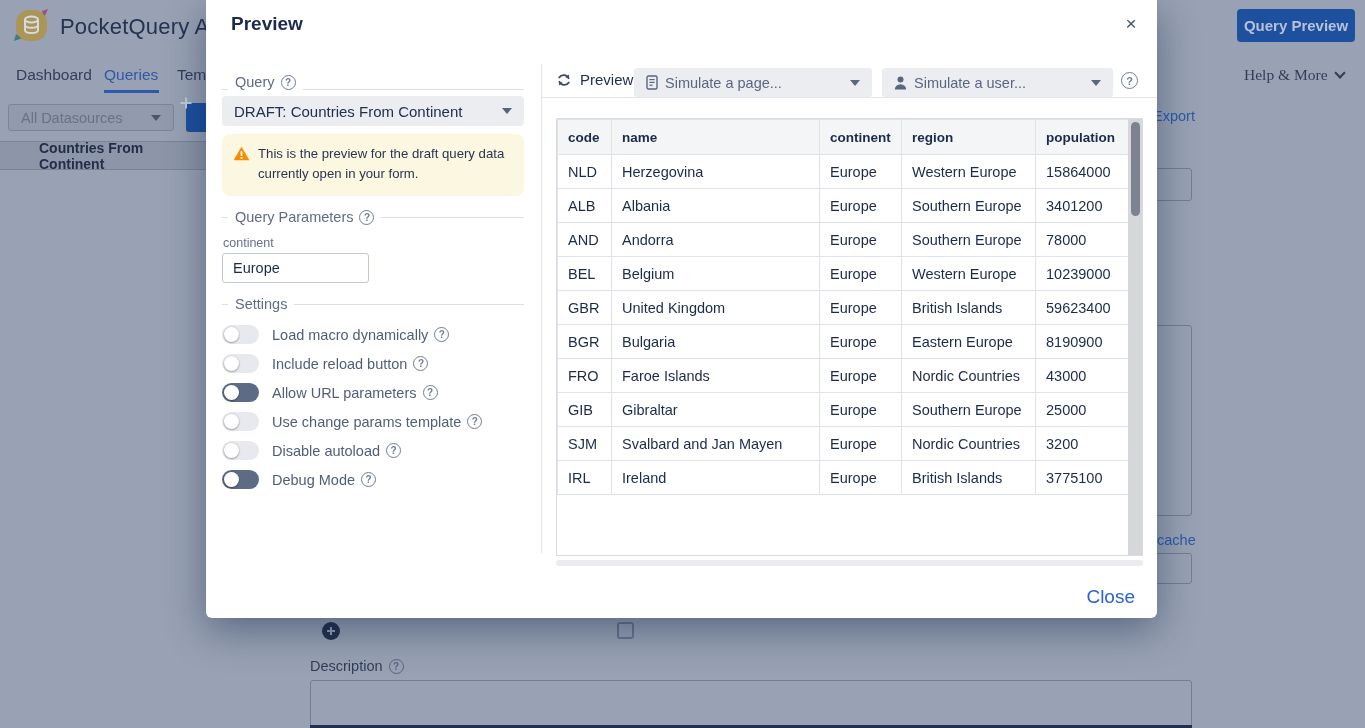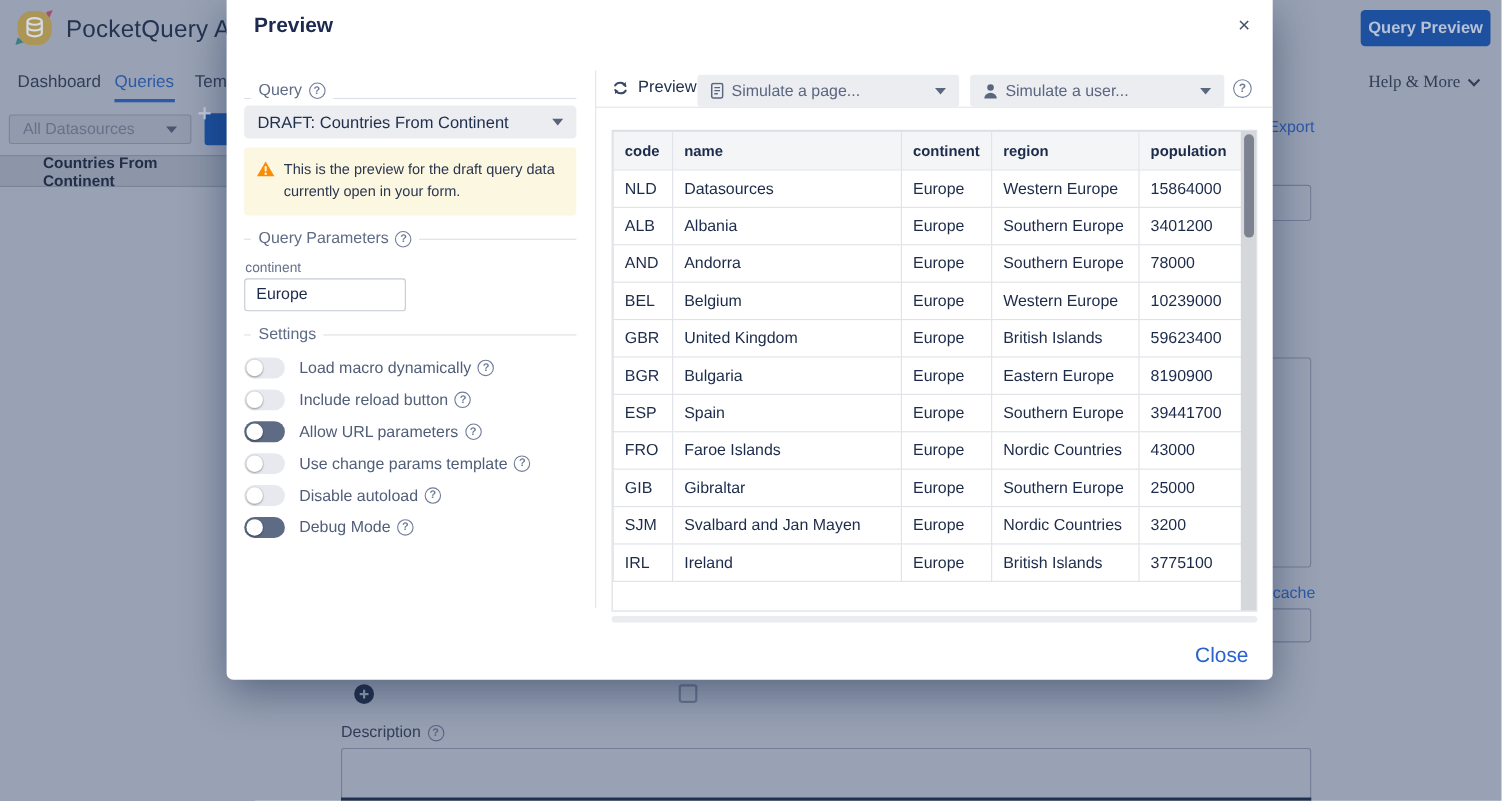--- a/index.html
+++ b/index.html
@@ -61,21 +61,21 @@
 
   .legend-line { position:absolute; left:16px; width:302px; height:0; border-top:1px solid #dcdfe5; }
   .legend-label { position:absolute; left:22px; background:#fff; padding:0 7px; font-size:14.5px;
     color:#5f6c86; display:flex; align-items:center; gap:6px; }
   .q-gray { border:1.5px solid #707c97; color:#707c97; }
 
   .draft-select { position:absolute; left:16px; top:96px; width:302px; height:30px; background:#ebedf1;
     border-radius:4px; display:flex; align-items:center; padding:0 12px; font-size:15px; color:#22304f; }
   .draft-select .caret { border-top-color:#57637c; }
   .warn { position:absolute; left:16px; top:134px; width:302px; height:62px; background:#fcf7e1;
-    border-radius:3px; padding:10px 12px 10px 36px; font-size:13.2px; line-height:1.55; color:#2a3550; }
+    border-radius:8px; padding:10px 12px 10px 36px; font-size:13.2px; line-height:1.55; color:#2a3550; }
   .warn svg { position:absolute; left:11px; top:12px; }
   .param-label { position:absolute; left:17px; top:236px; font-size:12.5px; color:#66718b; }
   .param-input { position:absolute; left:16px; top:253px; width:147px; height:30px;
     border:1px solid #c4cad3; border-radius:3px; font-size:14.5px; color:#1c2b4a;
     padding:0 10px; font-family:"Liberation Sans",sans-serif; background:#fff; }
 
   .toggles { position:absolute; left:16px; top:324px; display:flex; flex-direction:column; gap:8px; }
   .toggle-row { display:flex; align-items:center; gap:13px; height:21px; }
   .track { position:relative; width:37px; height:19px; border-radius:10px; background:#e7e9ee; flex:0 0 auto; }
   .track.on { background:#5d6b84; }
@@ -304,21 +304,21 @@
             <th>name</th>
             <th>continent</th>
             <th>region</th>
             <th>population</th>
           </tr>
       </thead>
       <tbody>
 
           <tr>
             <td>NLD</td>
-            <td>Datasources</td>
+            <td>Herzegovina</td>
             <td>Europe</td>
             <td>Western Europe</td>
             <td>15864000</td>
           </tr>
 
           <tr>
             <td>ALB</td>
             <td>Albania</td>
             <td>Europe</td>
             <td>Southern Europe</td>
@@ -351,27 +351,20 @@
           </tr>
 
           <tr>
             <td>BGR</td>
             <td>Bulgaria</td>
             <td>Europe</td>
             <td>Eastern Europe</td>
             <td>8190900</td>
           </tr>
 
-          <tr>
-            <td>ESP</td>
-            <td>Spain</td>
-            <td>Europe</td>
-            <td>Southern Europe</td>
-            <td>39441700</td>
-          </tr>
 
           <tr>
             <td>FRO</td>
             <td>Faroe Islands</td>
             <td>Europe</td>
             <td>Nordic Countries</td>
             <td>43000</td>
           </tr>
 
           <tr>

